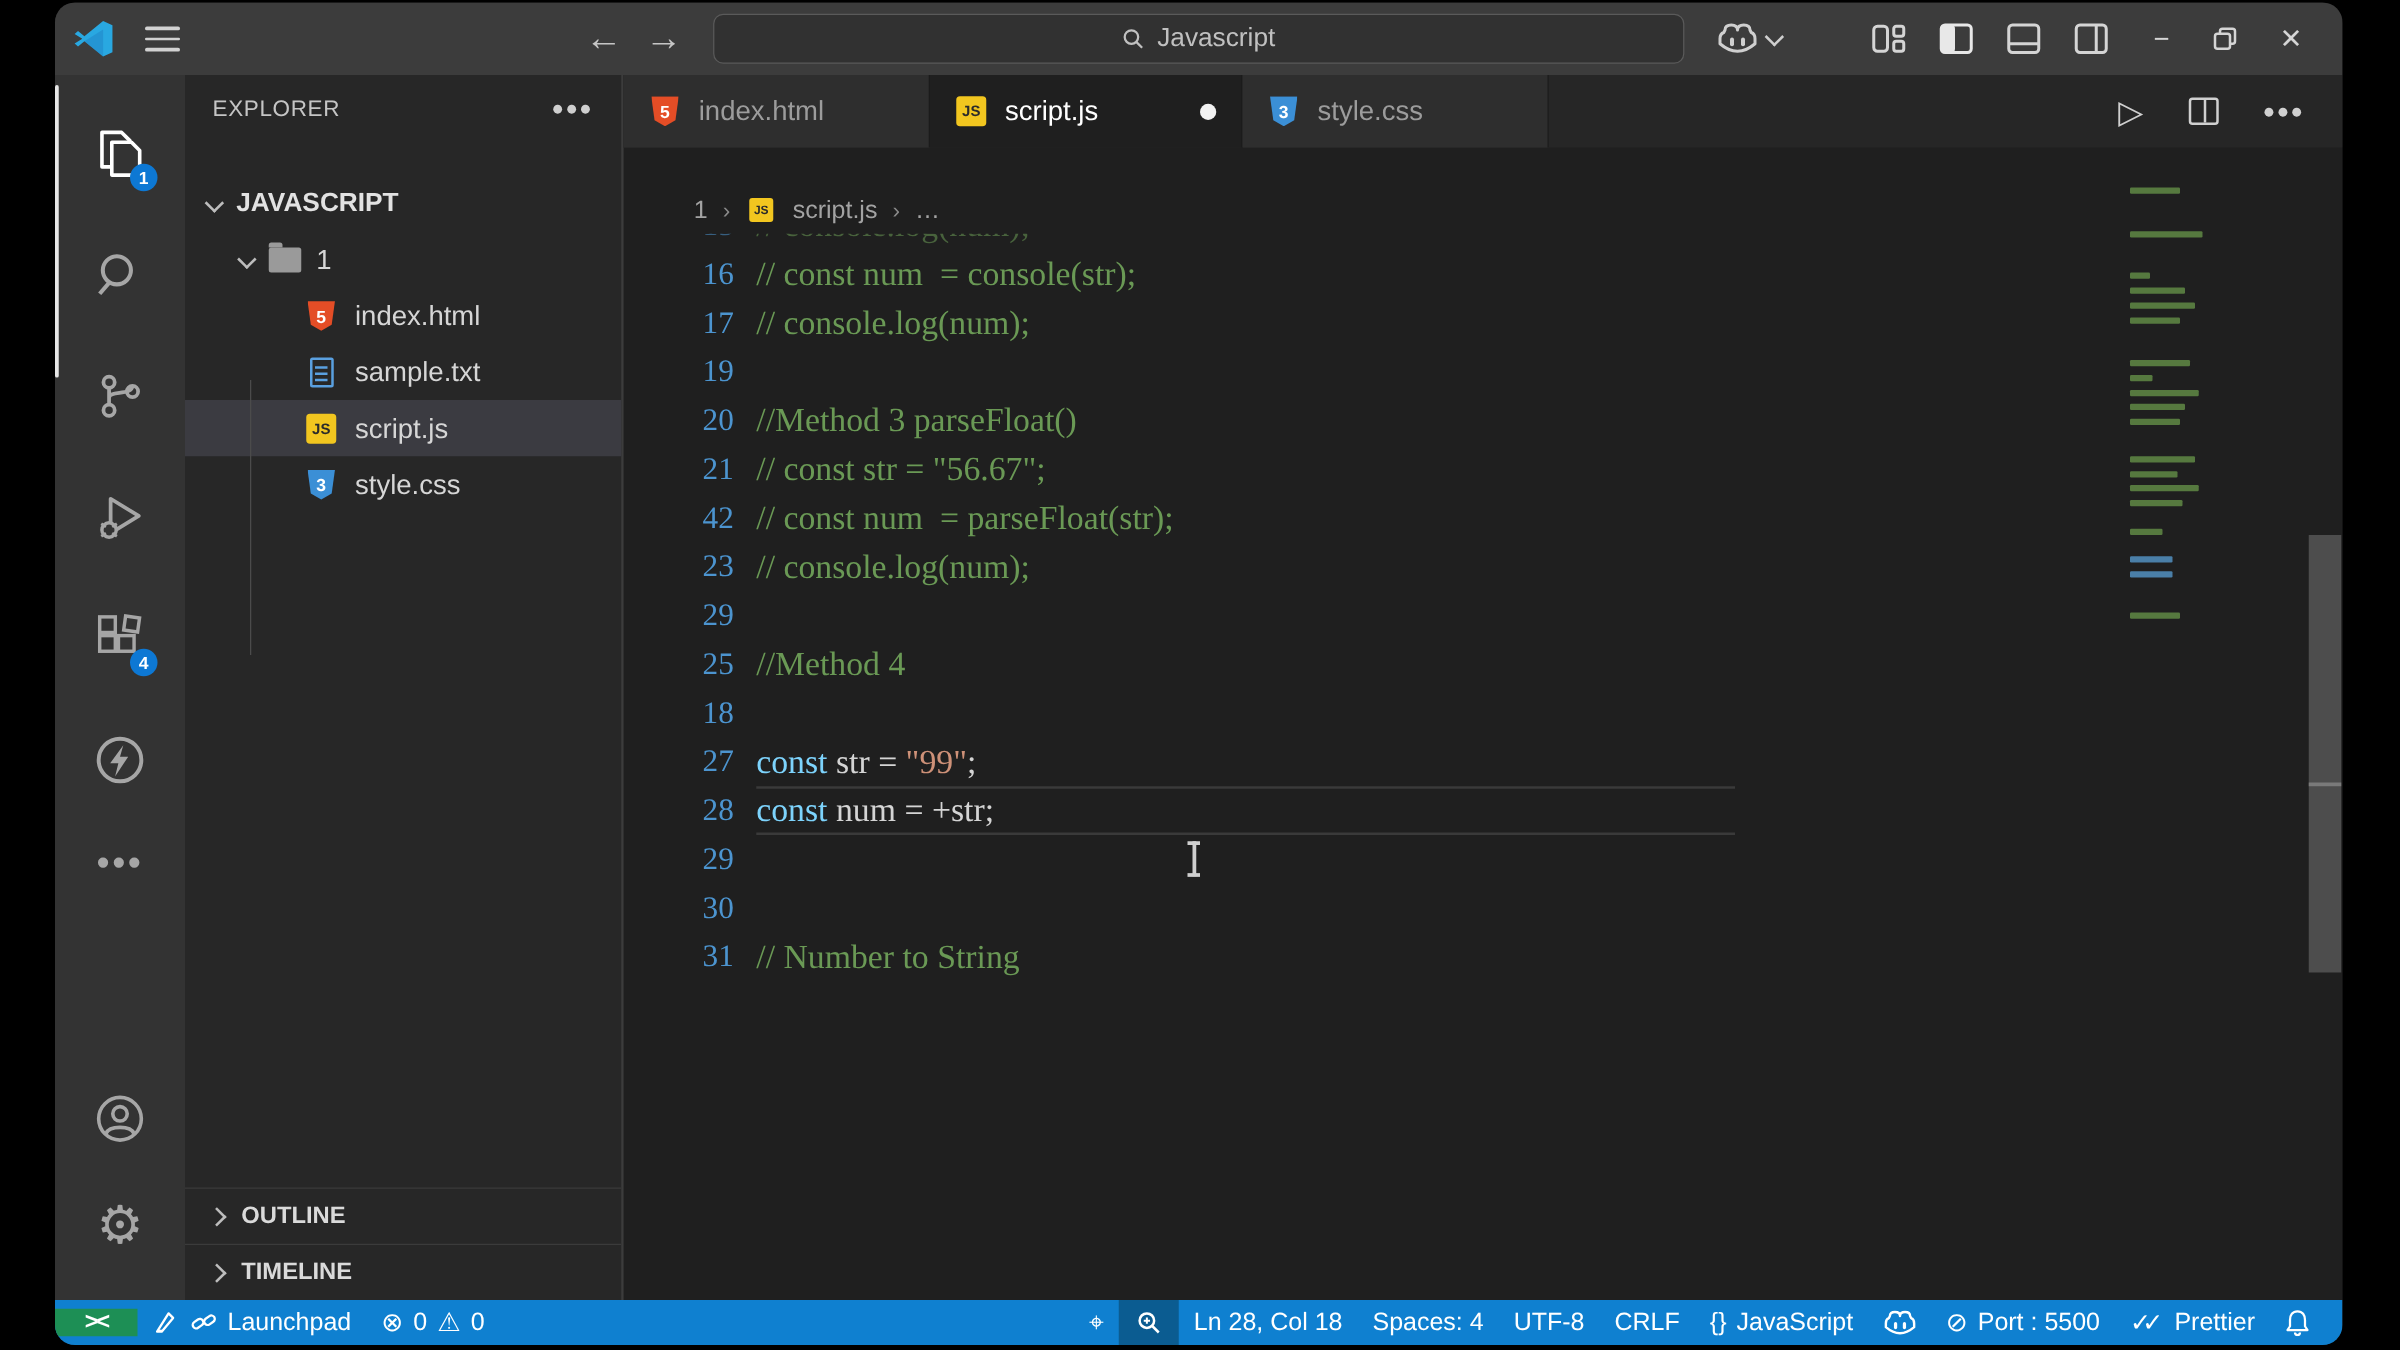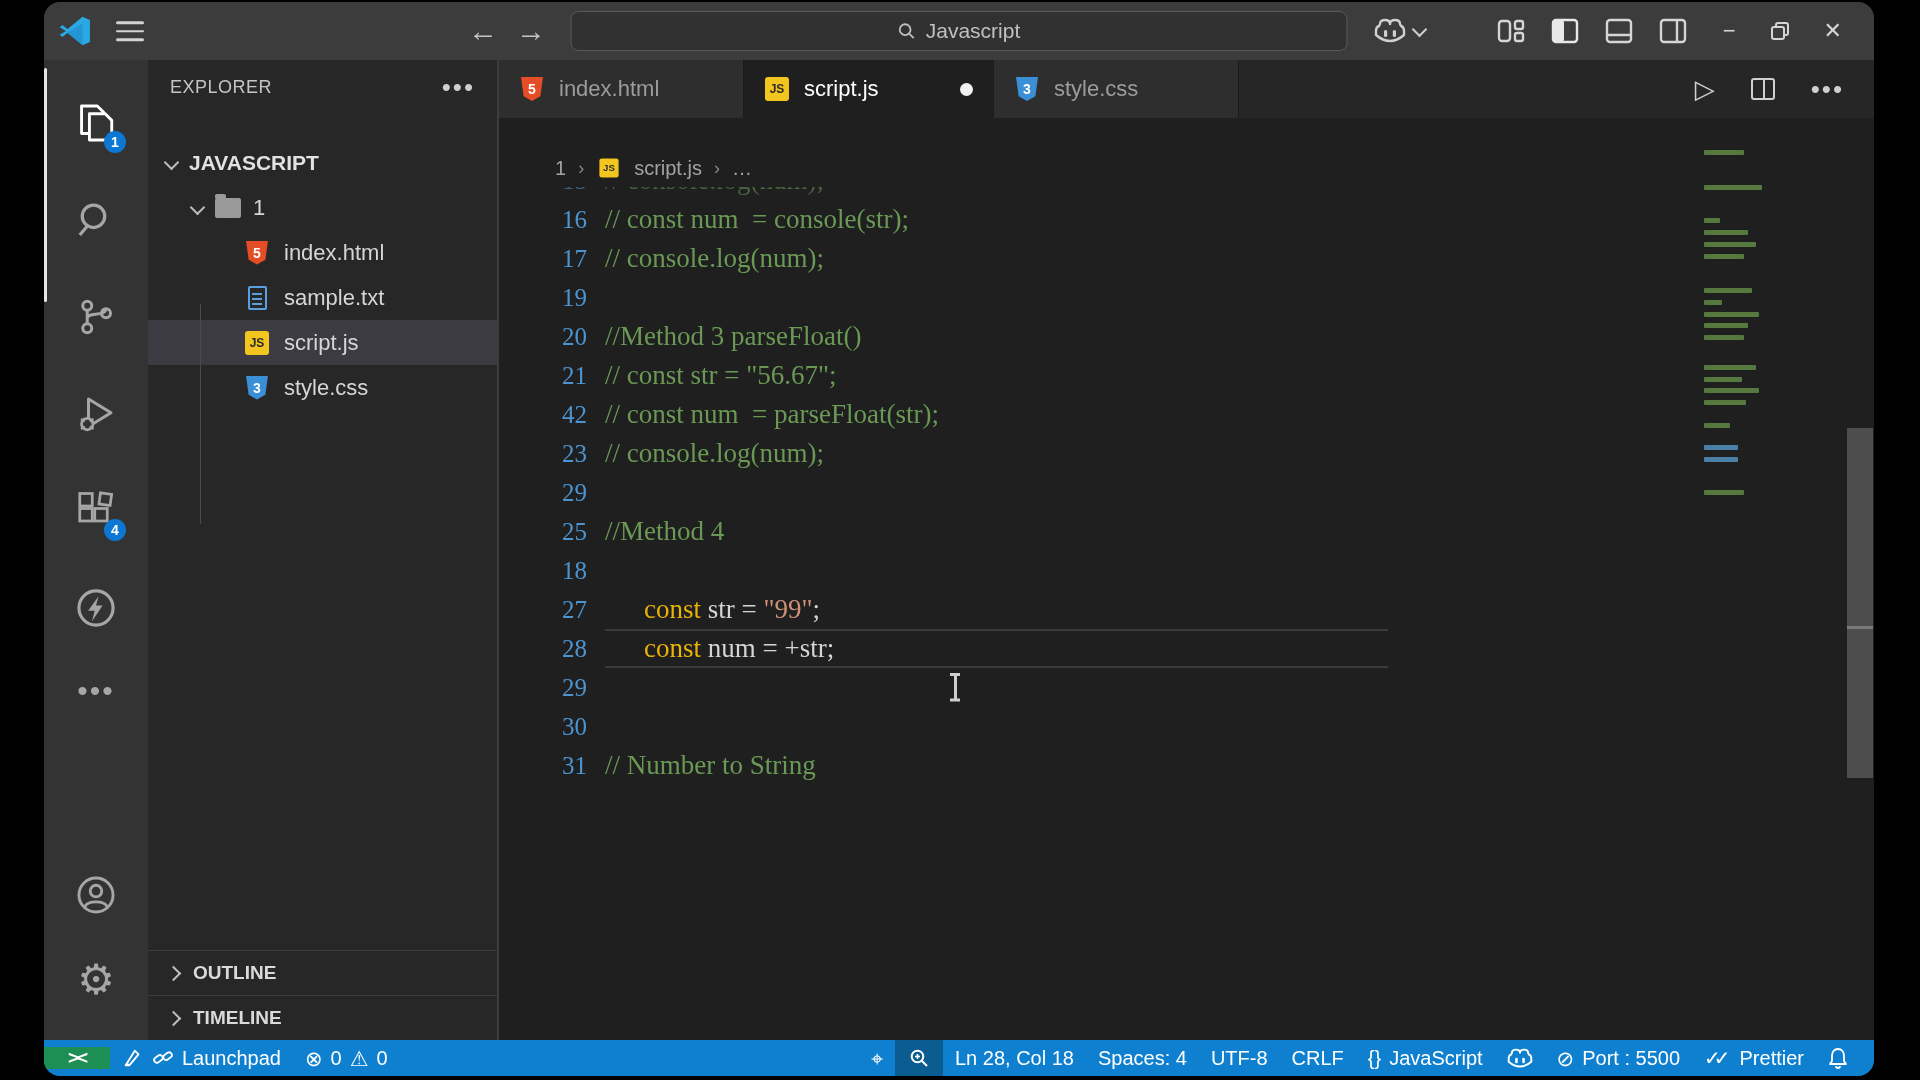--- a/index.html
+++ b/index.html
@@ -86,21 +86,21 @@
               gap:12px;padding-left:56px;color:#a3a3a3;font-size:20px;}
   .bc-sep{font-size:18px;color:#8a8a8a;}
   .bc-js{transform:scale(.8);}
   .code{position:absolute;top:127px;left:0;right:0;bottom:0;overflow:hidden;
         font-family:Liberation Serif, serif;font-size:27px;}
   .line{height:39px;display:flex;align-items:center;position:relative;}
   .line.partial{margin-top:-26px;opacity:.55;}
   .ln{flex:0 0 88px;text-align:right;color:#4c94cf;font-size:25px;}
   .lc{padding-left:18px;white-space:pre;color:#d4d4d4;}
   .tk-cm{color:#6a9955;}
-  .tk-kw{color:#eab308;margin-left:39px;}
+  .tk-kw{color:#7dd3fc;}
   .tk-st{color:#ce9178;}
   .tk-pl{color:#d4d4d4;}
   .cl-box{position:absolute;left:106px;width:783px;top:0;bottom:0;
           border-top:2px solid #3a3a3a;border-bottom:2px solid #3a3a3a;box-sizing:border-box;}
   .ibeam{position:absolute;left:450px;top:486px;width:12px;height:28px;}
   .ibeam::before{content:"";position:absolute;left:5px;top:0;bottom:0;width:2.5px;background:#cfcfcf;}
   .ibeam::after{content:"";position:absolute;left:1px;right:1px;top:0;height:2.5px;background:#cfcfcf;
                 box-shadow:0 25.5px 0 #cfcfcf;}
   .minimap{position:absolute;left:1205px;top:90px;width:64px;height:360px;}
   .mm-row{position:absolute;height:5px;border-radius:1px;left:0;}

